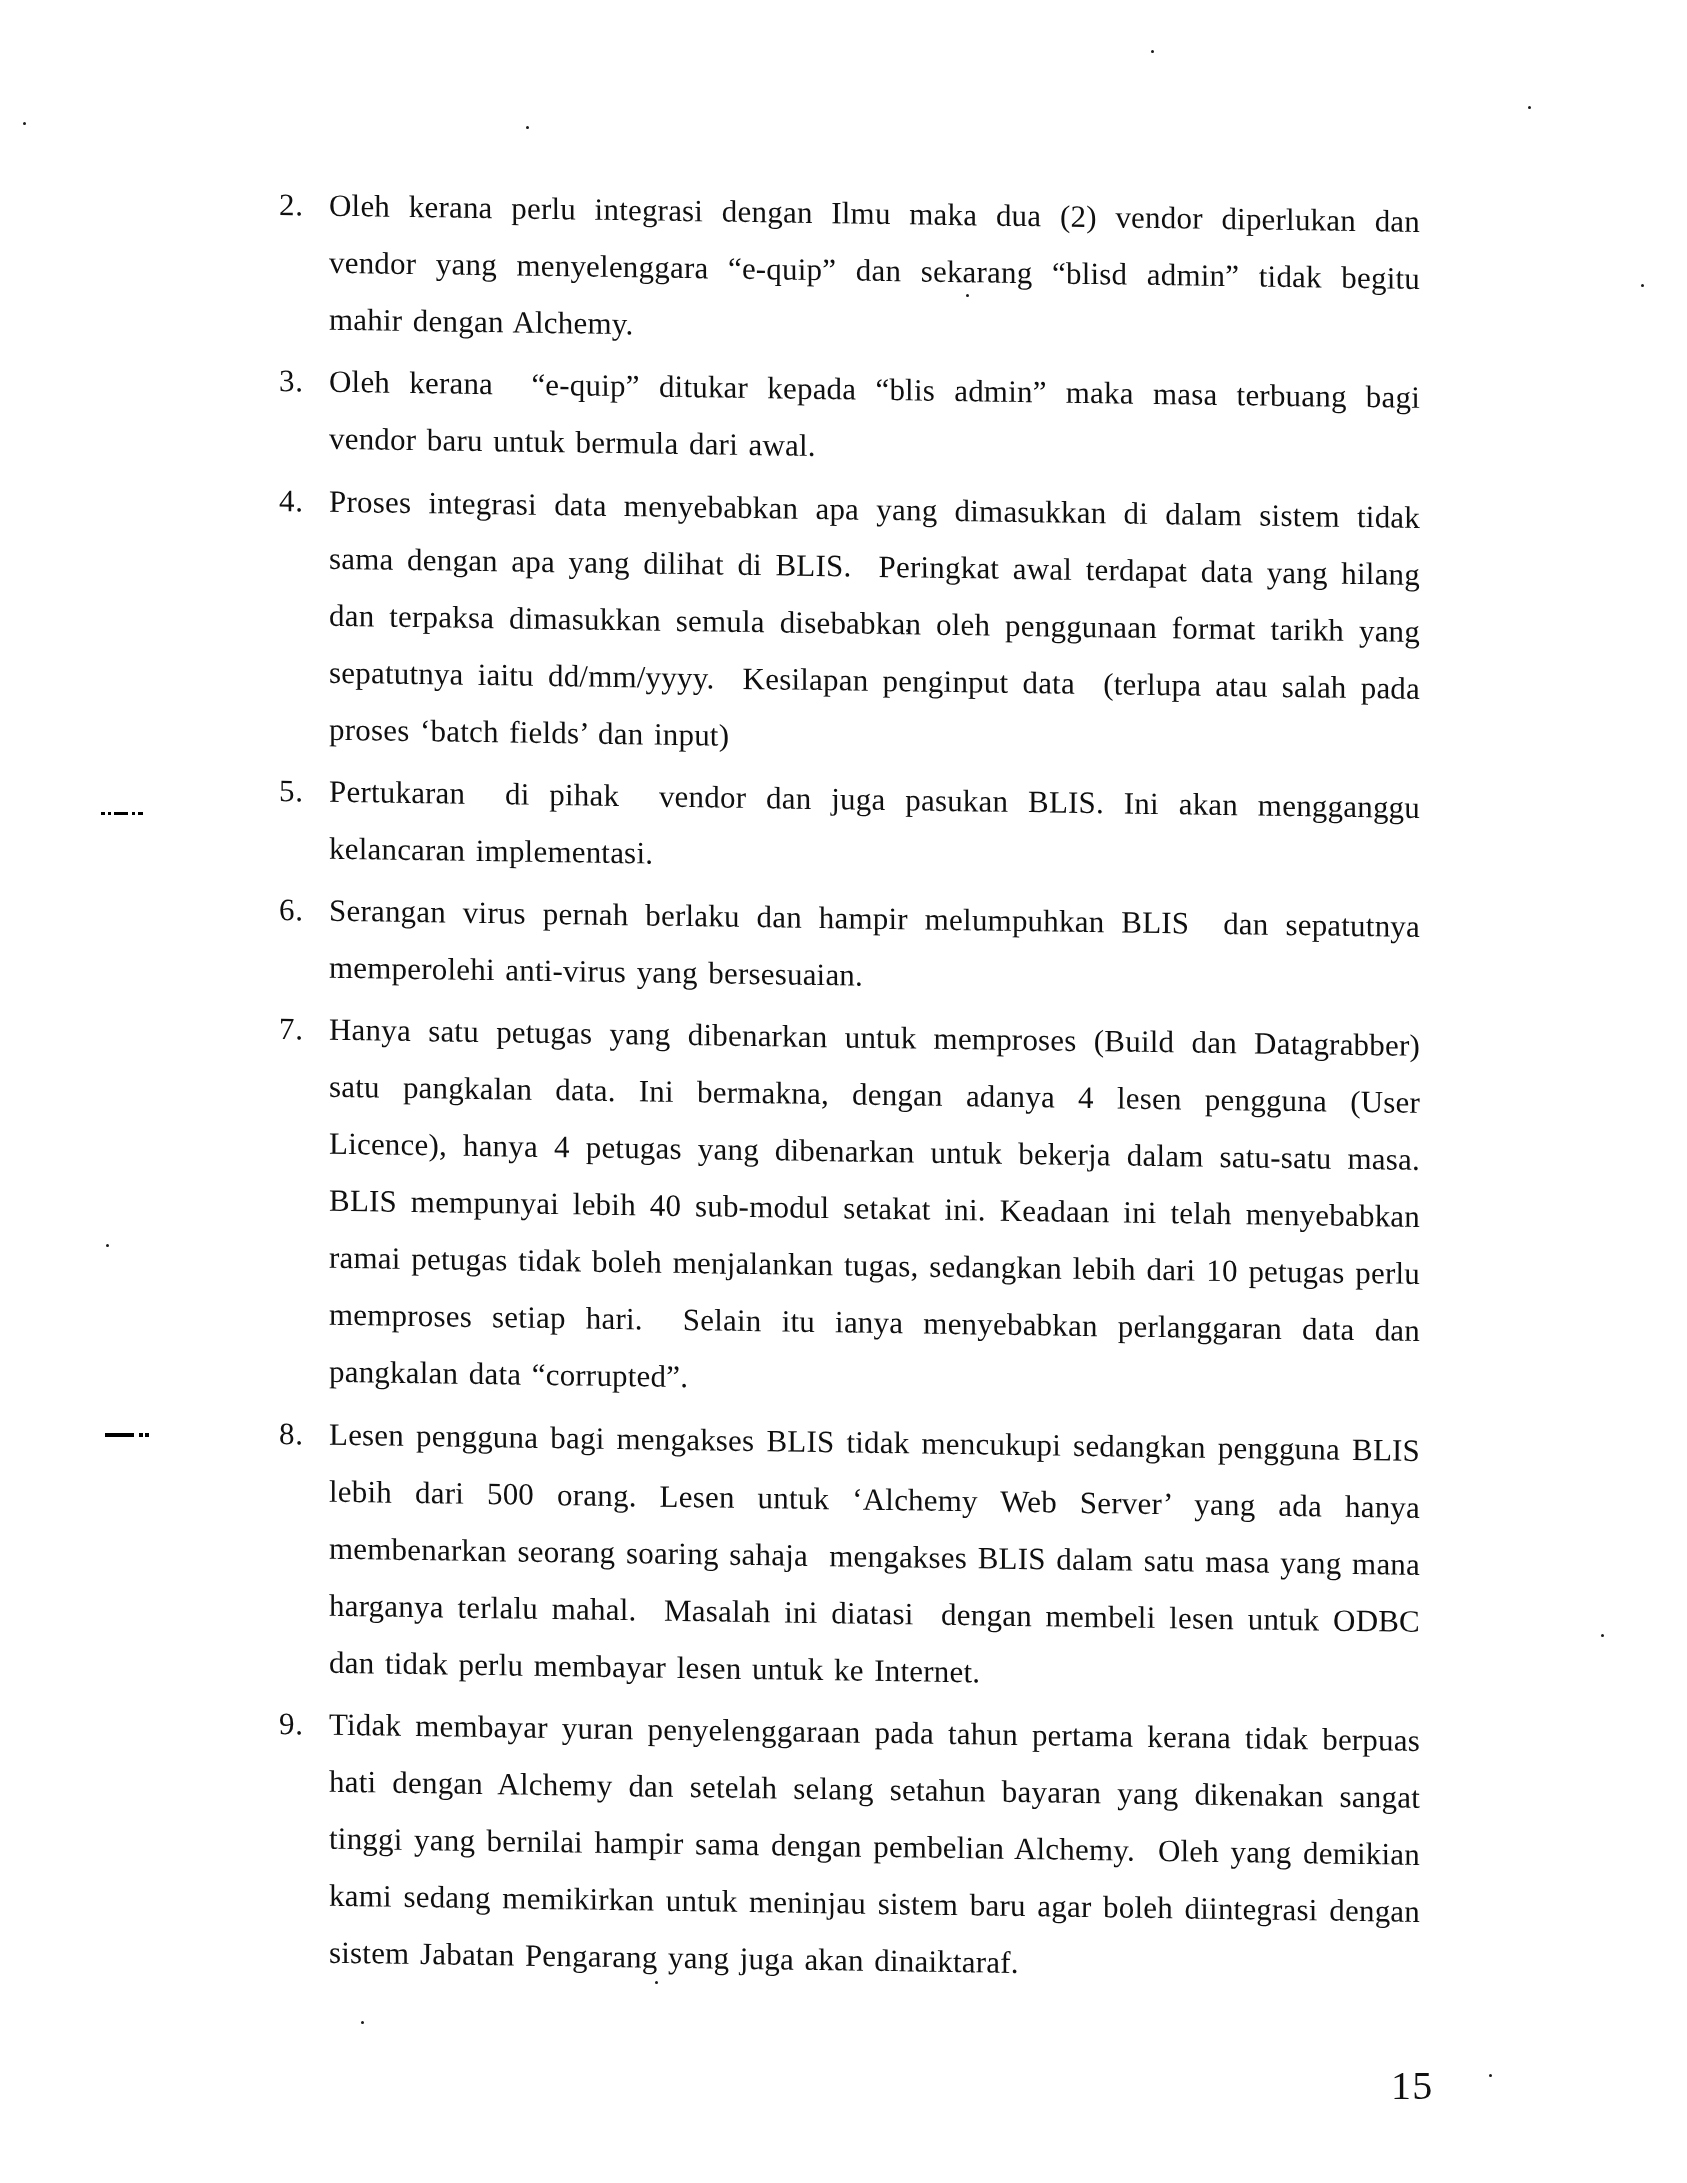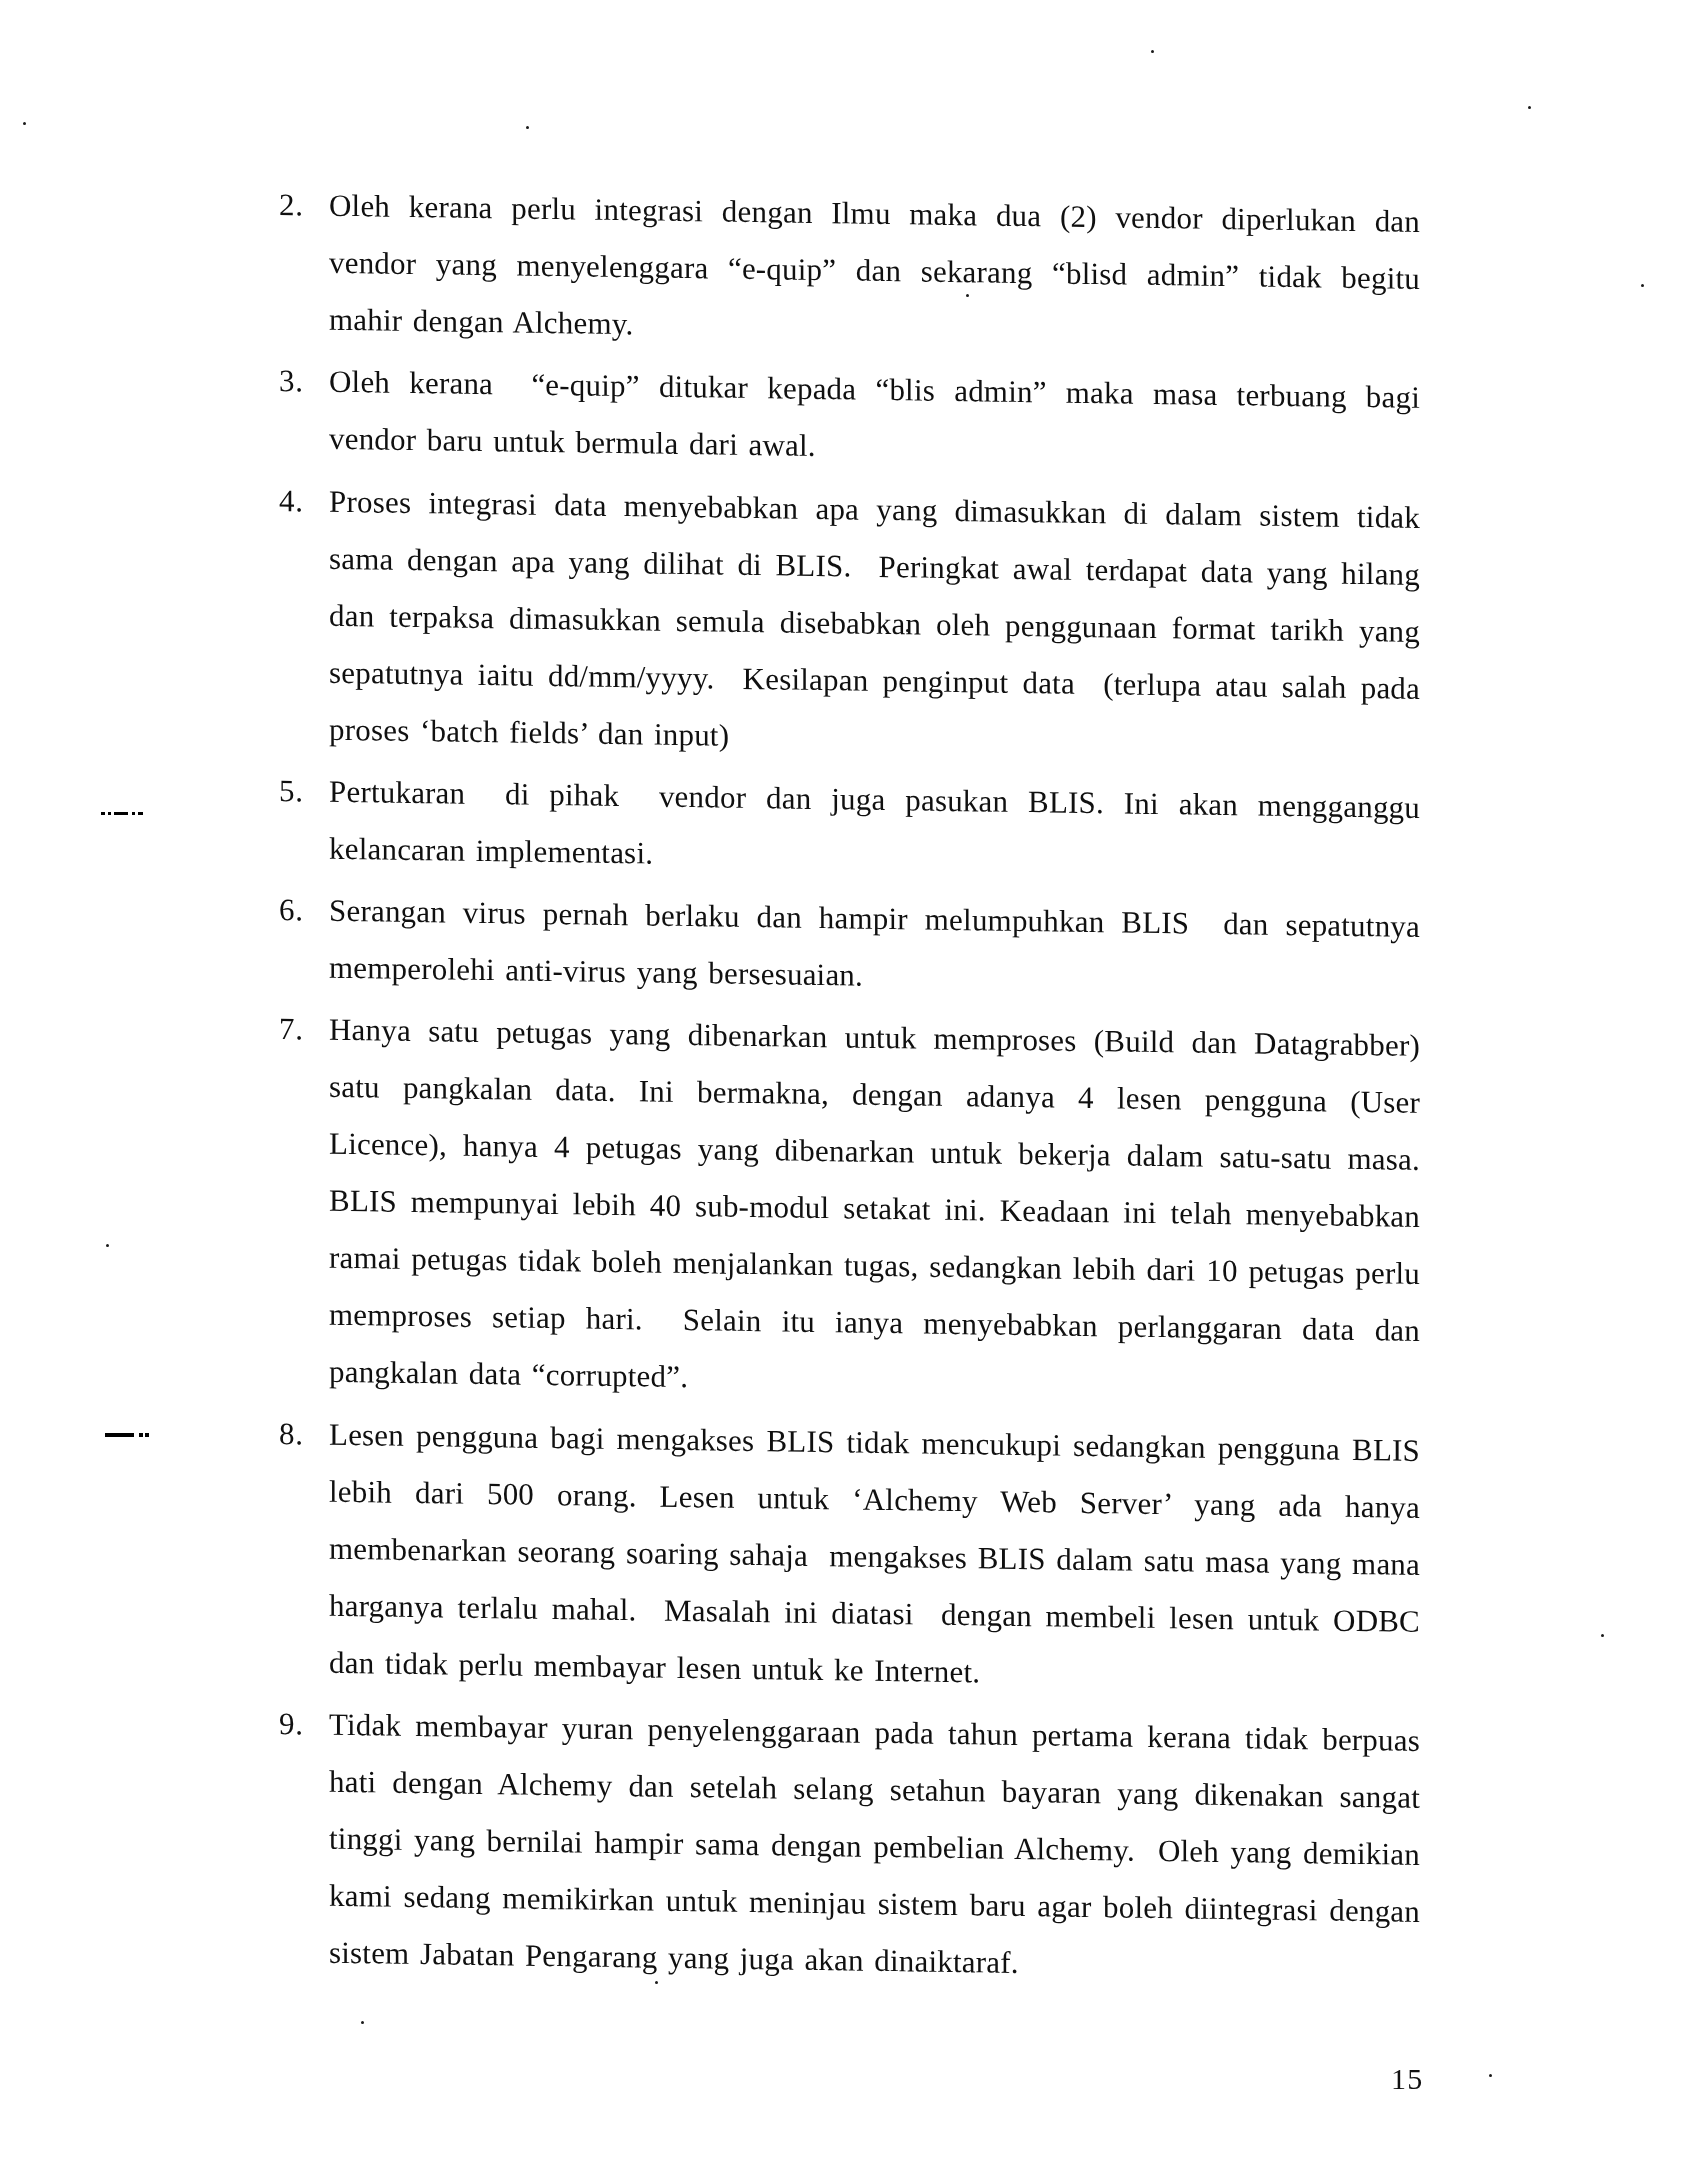--- a/index.html
+++ b/index.html
@@ -43,21 +43,21 @@
     flex: 1 1 auto;
     text-align: justify;
     white-space: pre-wrap;
     word-spacing: 2.6px;
     letter-spacing: 0.2px;
   }
   .page-number {
     position: absolute;
     left: 1391px;
     top: 2062px;
-    font-size: 30px;
+    font-size: 40px;
     letter-spacing: 1.3px;
   }
   
   .artifact {
     position: absolute;
     background: #000;
   }
   .dash1 {
     left: 101px;
     top: 812px;

